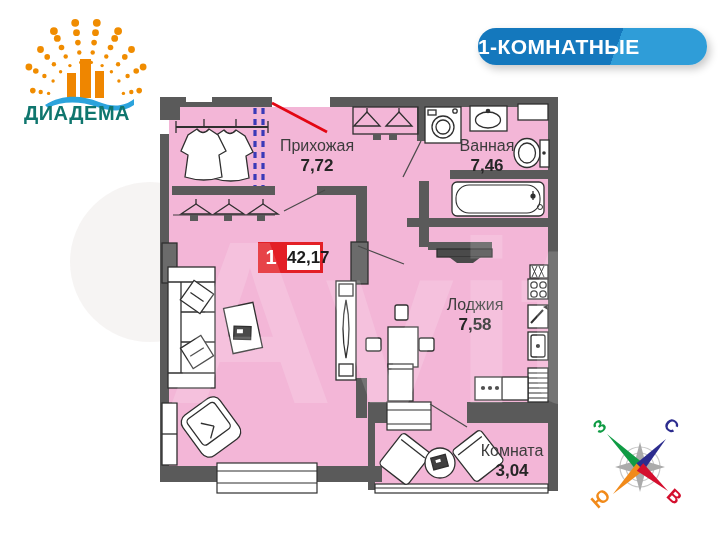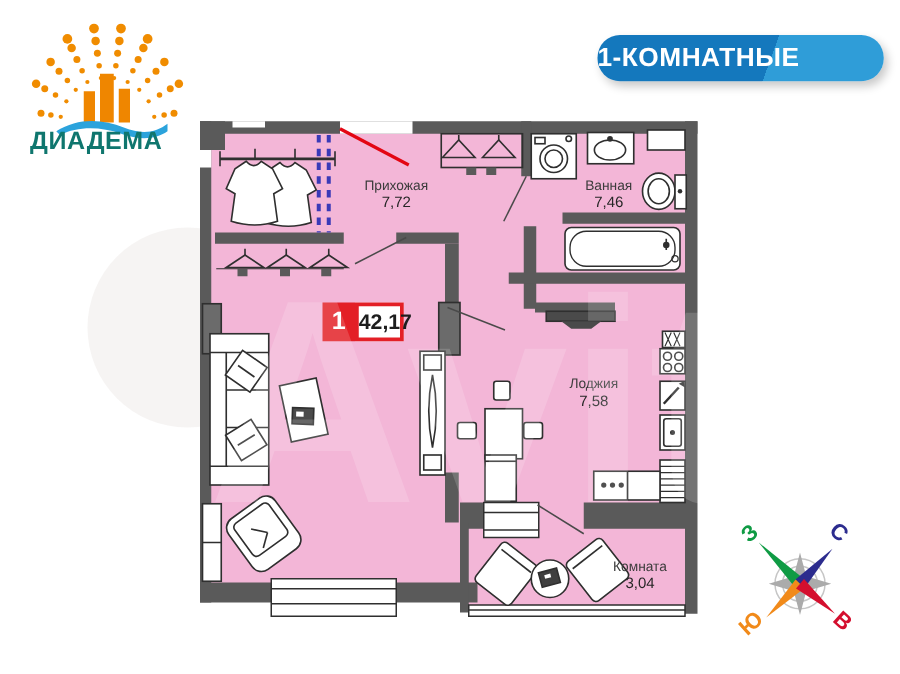--- a/index.html
+++ b/index.html
@@ -2,22 +2,22 @@
 <html><head>
 <meta charset="utf-8">
 <style>
   html,body{margin:0;padding:0;background:#fff;}
   .stage{position:relative;width:720px;height:539px;background:#fff;overflow:hidden;
          font-family:"Liberation Sans",sans-serif;}
   .plan-svg{position:absolute;left:0;top:0;z-index:1;}
   
   .room-label{position:absolute;transform:translate(-50%,-50%);text-align:center;
               line-height:1.12;z-index:3;pointer-events:none;white-space:nowrap;}
-  .room-label .nm{display:block;font-size:11px;color:#3c3c3c;}
-  .room-label .ar{display:block;font-size:12px;font-weight:normal;color:#262626;margin-top:1px;}
+  .room-label .nm{display:block;font-size:16px;color:#3c3c3c;}
+  .room-label .ar{display:block;font-size:17px;font-weight:bold;color:#262626;margin-top:1px;}
   
   .rooms-chip{position:absolute;left:258px;top:242px;width:26px;height:31px;background:#e31f26;
               color:#fff;font-size:20px;font-weight:bold;text-align:center;line-height:31px;z-index:3;}
   .area-chip{position:absolute;left:284px;top:242px;width:39px;height:31px;background:#fff;
              border:3px solid #e31f26;box-sizing:border-box;color:#1d1d1d;font-size:17px;
              font-weight:bold;text-align:center;line-height:25px;z-index:3;}
   
   .type-badge{position:absolute;left:478px;top:28px;width:229px;height:37px;border-radius:18px;
               background:linear-gradient(110deg,#1478bd 60%,#2f9dd8 60%);color:#fff;
               font-size:21px;font-weight:bold;line-height:37px;

